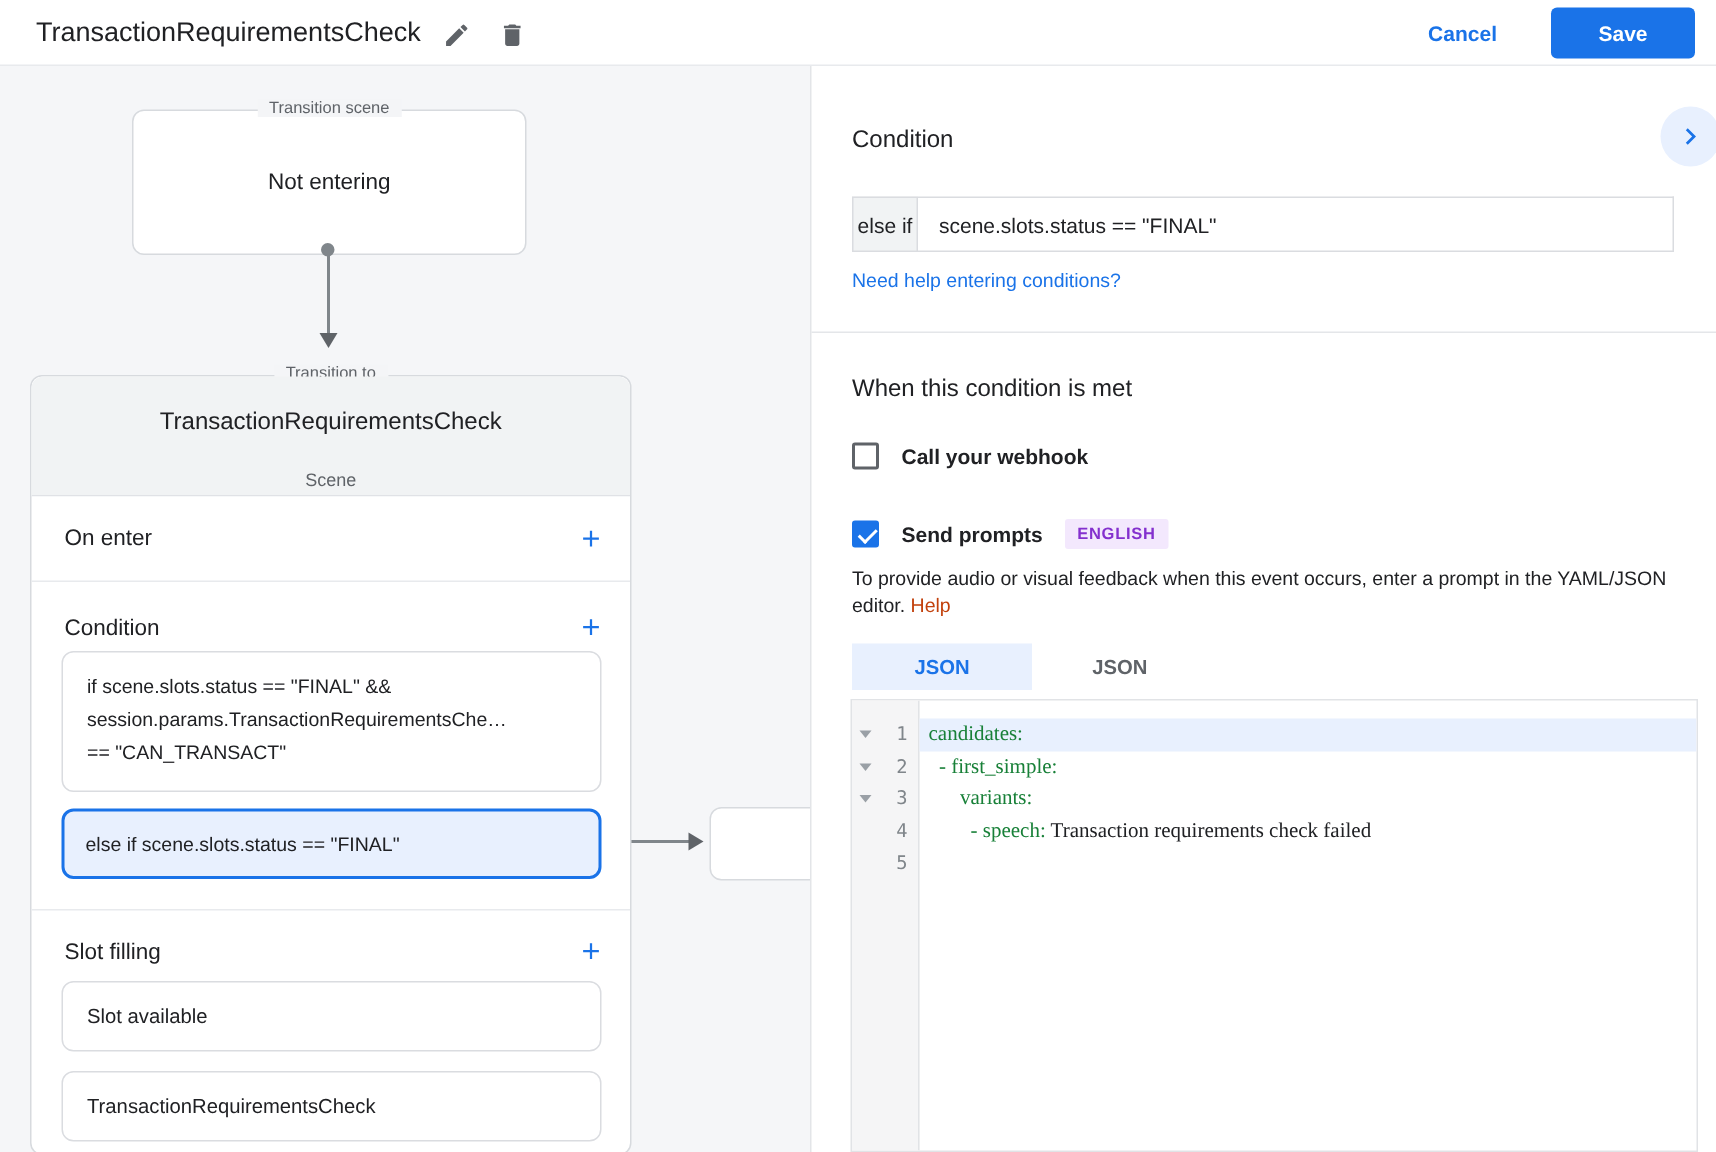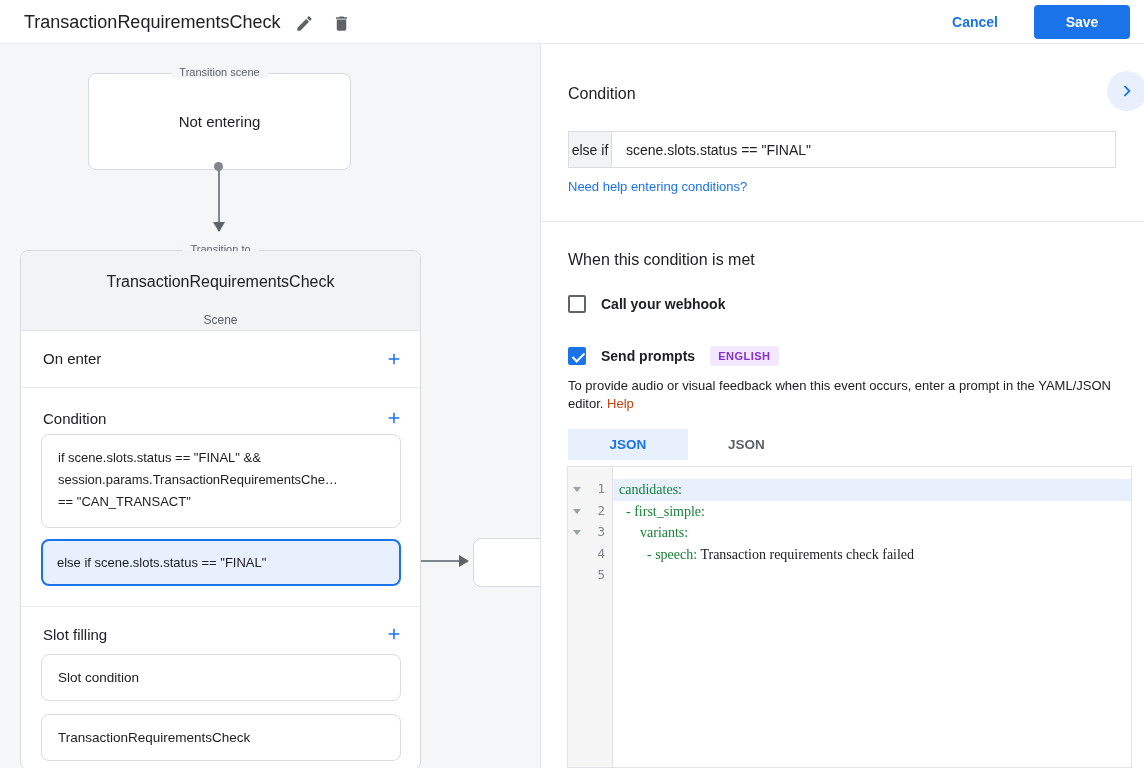--- a/index.html
+++ b/index.html
@@ -185,21 +185,21 @@
       <div class="section-divider"></div>
 
       <span class="card-row-label label-slotfilling">Slot filling</span>
       <button class="plus-btn plus-slot">
         <svg width="18" height="18" viewBox="0 0 24 24" fill="#1a73e8">
             <path d="M13 5h-2v6H5v2h6v6h2v-6h6v-2h-6z"></path>
           </svg>
       </button>
 
       <div class="slot-box slot-box-1">
-        <span>Slot condition</span>
+        <span>Slot available</span>
       </div>
       <div class="slot-box slot-box-2">
         <span>TransactionRequirementsCheck</span>
       </div>
     </div>
   </div>
 
   <div class="panel">
     <div class="panel-title">Condition</div>
     <button class="collapse-btn">

